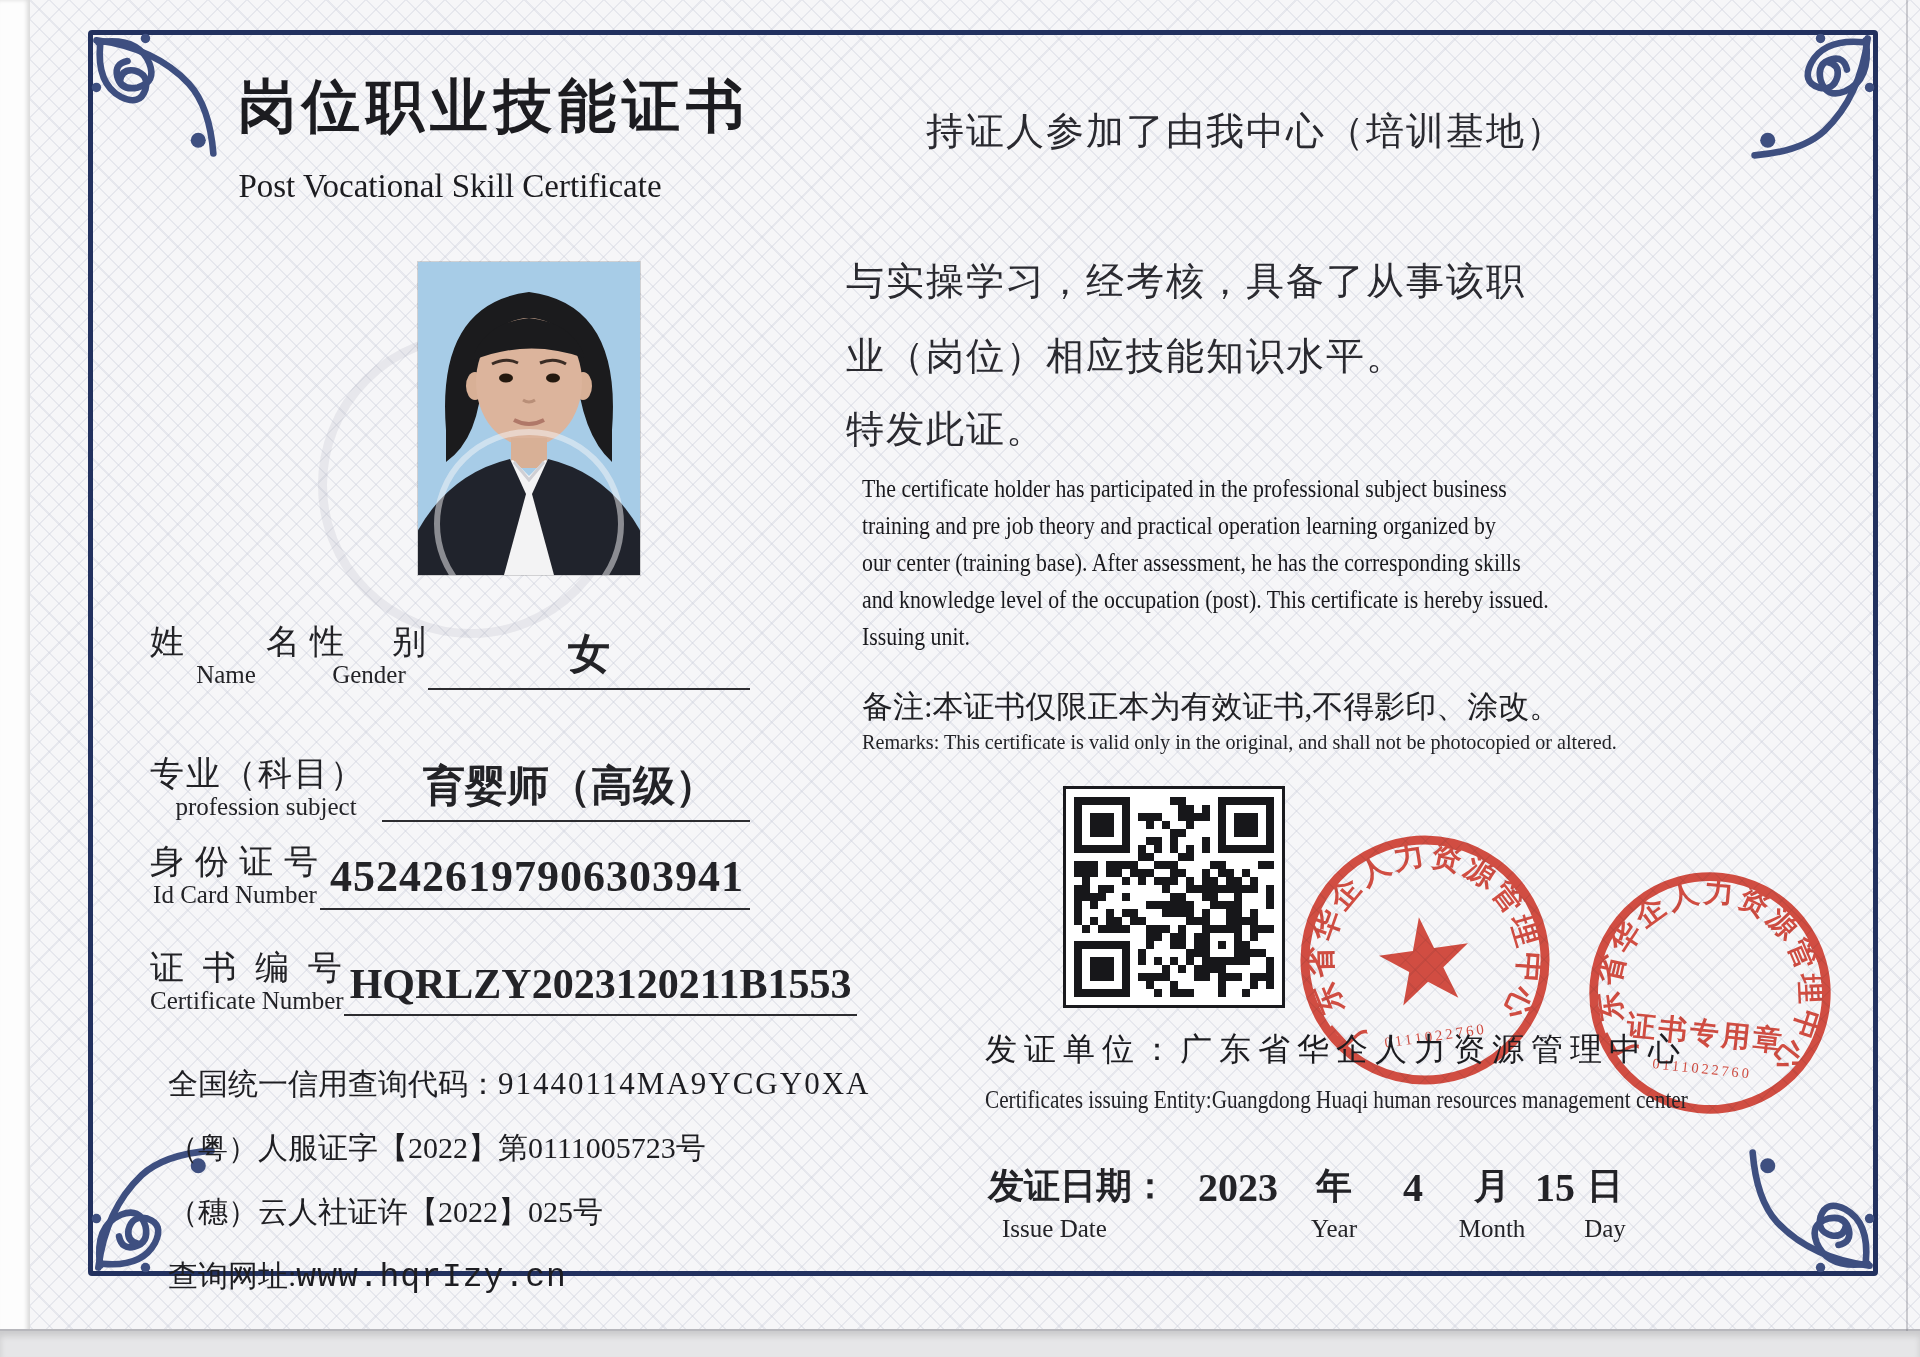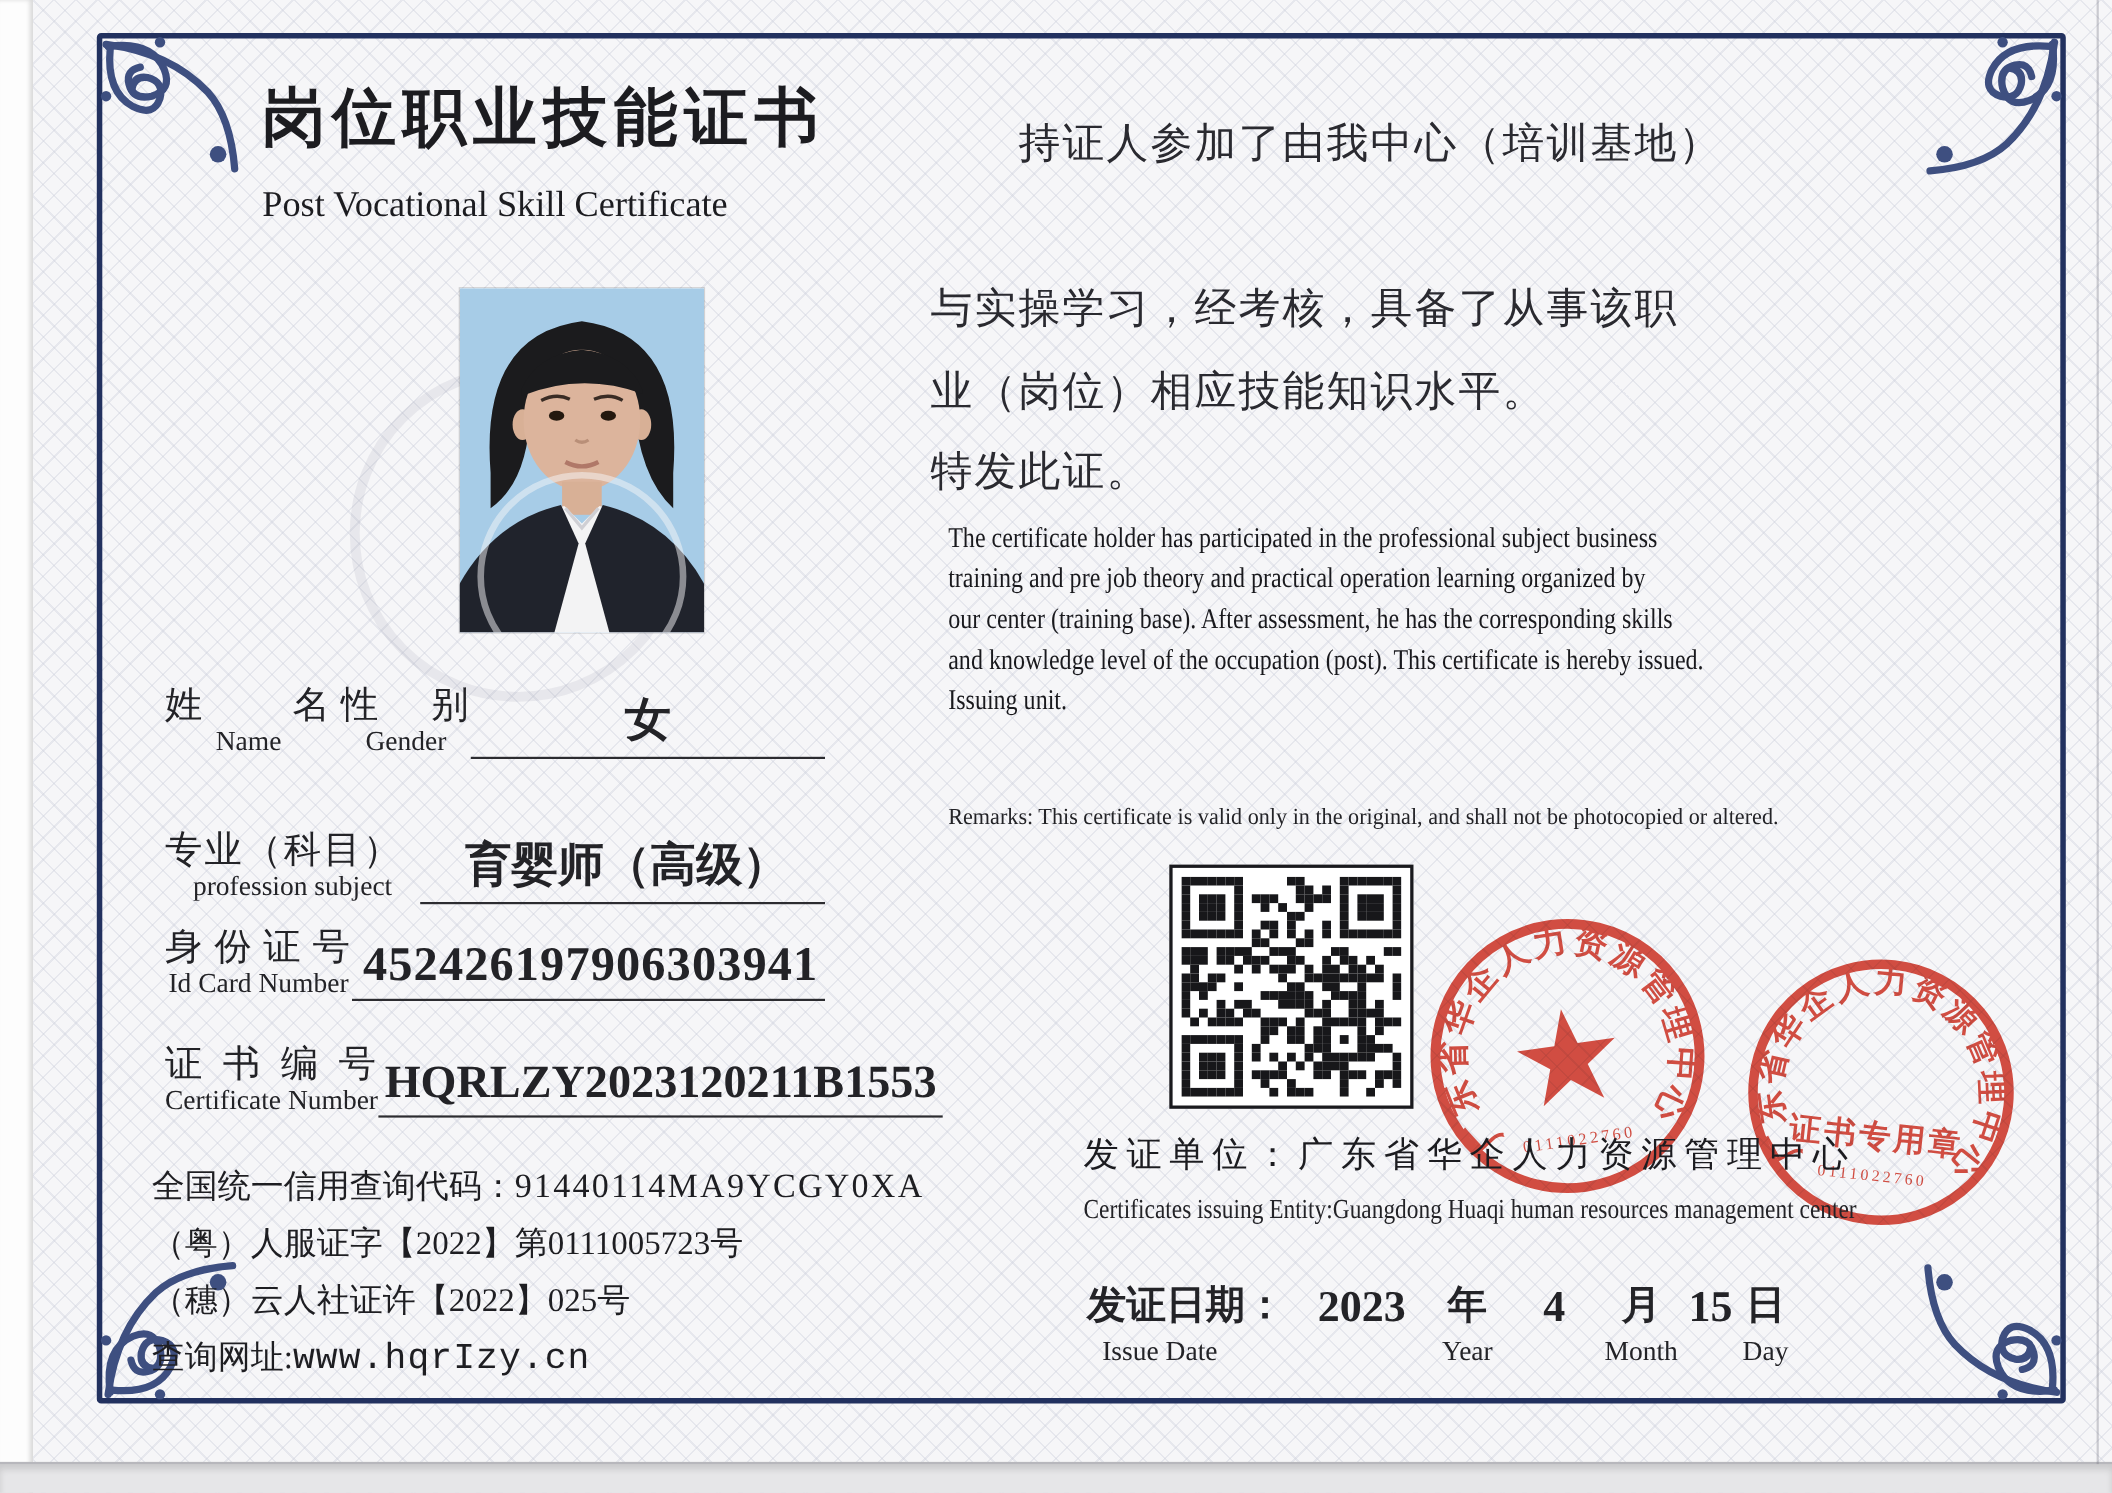--- a/index.html
+++ b/index.html
@@ -45,21 +45,21 @@
   .row-name{top:598px;height:92px;}
   .row-name .v1{width:236px;text-align:center;font-size:44px;}
   .row-name .v2{flex:1;text-align:center;font-size:42px;}
   .row-prof{top:726px;height:96px;}
   .row-prof .v1{flex:1;text-align:center;font-size:42px;padding-left:14px;}
   .row-id{top:828px;height:82px;}
   .row-id .v1{flex:1;text-align:left;font-size:44px;letter-spacing:1px;padding-left:10px;}
   .row-cert{top:938px;height:78px;}
   .row-cert .v1{flex:1;text-align:left;font-size:42px;padding-left:6px;}
 
-  .fnotes{position:absolute;left:138px;top:1052px;width:640px;font-size:30px;line-height:52px;color:#1e1e22;}
+  .fnotes{position:absolute;left:168px;top:1052px;width:640px;font-size:30px;line-height:64px;color:#1e1e22;}
   .fnotes .code{font-size:31px;letter-spacing:2px;}
   .fnotes .mono{font-family:"Liberation Mono","DejaVu Sans Mono",monospace;font-size:33px;letter-spacing:1px;}
 
   
   .stmt{position:absolute;left:846px;width:714px;font-size:38px;line-height:1.0;color:#2a2a30;white-space:nowrap;letter-spacing:2px;}
   .s1{top:112px;padding-left:80px;}
   .s2{top:187px;}
   .s3{top:262px;}
   .s4{top:337px;}
   .s5{top:410px;}
@@ -239,20 +239,21 @@
   <div class="stmt s5">特发此证。</div>
 
   <div class="enpar">
     <span class="enline">The certificate holder has participated in the professional subject business</span>
     <span class="enline">training and pre job theory and practical operation learning organized by</span>
     <span class="enline">our center (training base). After assessment, he has the corresponding skills</span>
     <span class="enline">and knowledge level of the occupation (post). This certificate is hereby issued.</span>
     <span class="enline">Issuing unit.</span>
   </div>
 
+  <div class="remark-cn">备注:本证书仅限正本为有效证书,不得影印、涂改。</div>
   <div class="remark-en">Remarks: This certificate is valid only in the original, and shall not be photocopied or altered.</div>
 
   <div class="qr-box">
     <svg viewBox="0 0 200 200" width="200" height="200">
         <g id="qrm" fill="#17171a">
           <rect x="0" y="0" width="8" height="8"></rect>
           <rect x="8" y="0" width="8" height="8"></rect>
           <rect x="16" y="0" width="8" height="8"></rect>
           <rect x="24" y="0" width="8" height="8"></rect>
           <rect x="32" y="0" width="8" height="8"></rect>

